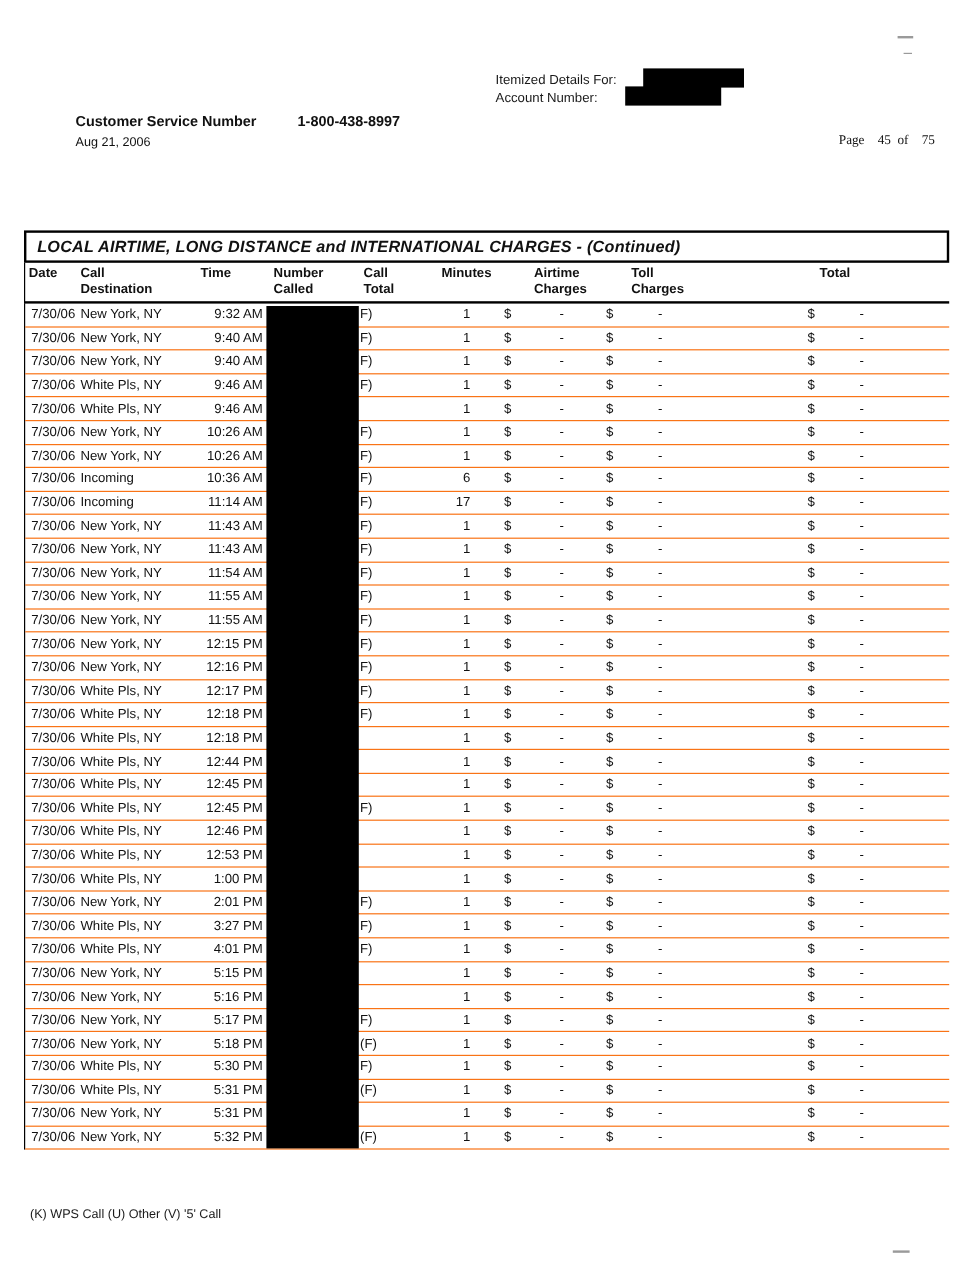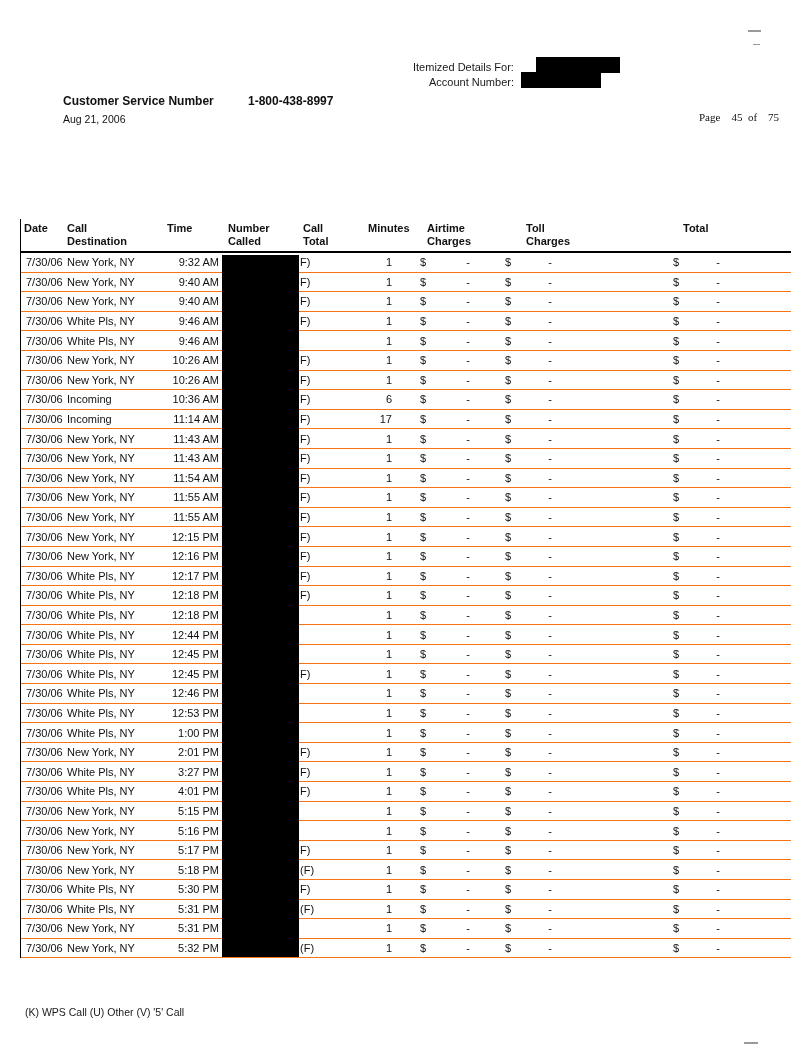--- a/index.html
+++ b/index.html
@@ -21,21 +21,21 @@
   
   .thead { position:absolute; left:20px; top:219px; width:771px; height:34px;
            border-left:1px solid #000; border-bottom:2px solid #000; font-size:11px; font-weight:bold; }
   .th { position:absolute; top:3px; line-height:13px; }
   .h-date  { left:3px; }
   .h-dest  { left:46px; }
   .h-time  { left:146px; }
   .h-num   { left:207px; }
   .h-ct    { left:282px; }
   .h-min   { left:347px; }
-  .h-air   { left:406px; }
+  .h-air   { left:424px; }
   .h-toll  { left:505px; }
   .h-total { left:662px; }
 
   
   .tbody { position:absolute; left:20px; top:253px; width:771px; border-left:1px solid #000; }
   .row { position:relative; height:19.6px; border-bottom:1px solid #f97316; font-size:11px; }
   .c { position:absolute; top:50%; transform:translateY(-50%); white-space:nowrap; }
   .c-date  { left:5px; }
   .c-dest  { left:46px; }
   .c-time  { left:110px; width:88px; text-align:right; }
@@ -58,35 +58,36 @@
 </head>
 <body>
 
 <div class="page">
 
   <div class="artifact" style="left:748px; top:30px; width:13px; height:2px;"></div>
   <div class="artifact" style="left:753px; top:44px; width:7px; height:1px;"></div>
   <div class="artifact" style="left:744px; top:1042px; width:14px; height:2px;"></div>
 
   <div class="abs lbl-sm" style="left:413px; top:61px;">Itemized Details For:</div>
-  <div class="abs lbl-sm" style="left:413px; top:76px;margin-left:16px;">Account Number:</div>
+  <div class="abs lbl-sm" style="left:413px; top:76px;">Account Number:</div>
   <div class="redact" style="left:536px; top:57px; width:84px; height:16px;"></div>
   <div class="redact" style="left:521px; top:72px; width:80px; height:16px;"></div>
 
   <div class="abs bold" style="left:63px; top:94px; font-size:12px;">Customer Service Number</div>
   <div class="abs bold" style="left:248px; top:94px; font-size:12px;">1-800-438-8997</div>
   <div class="abs" style="left:63px; top:113px; font-size:10.5px;">Aug 21, 2006</div>
 
   <div class="abs" style="left:699px; top:111px; font-size:11px;font-family:Liberation Serif, serif;">
     <span>Page</span>&nbsp;&nbsp;&nbsp;
     <span>45</span>&nbsp;
     <span>of</span>&nbsp;&nbsp;&nbsp;
     <span>75</span>
   </div>
 
+  <div class="title-box">LOCAL AIRTIME, LONG DISTANCE and INTERNATIONAL CHARGES  - (Continued)</div>
 
   <div class="thead">
     <div class="th h-date">
         <div>Date</div>
       </div>
     <div class="th h-dest">
         <div>Call</div>
         <div>Destination</div>
       </div>
     <div class="th h-time">

